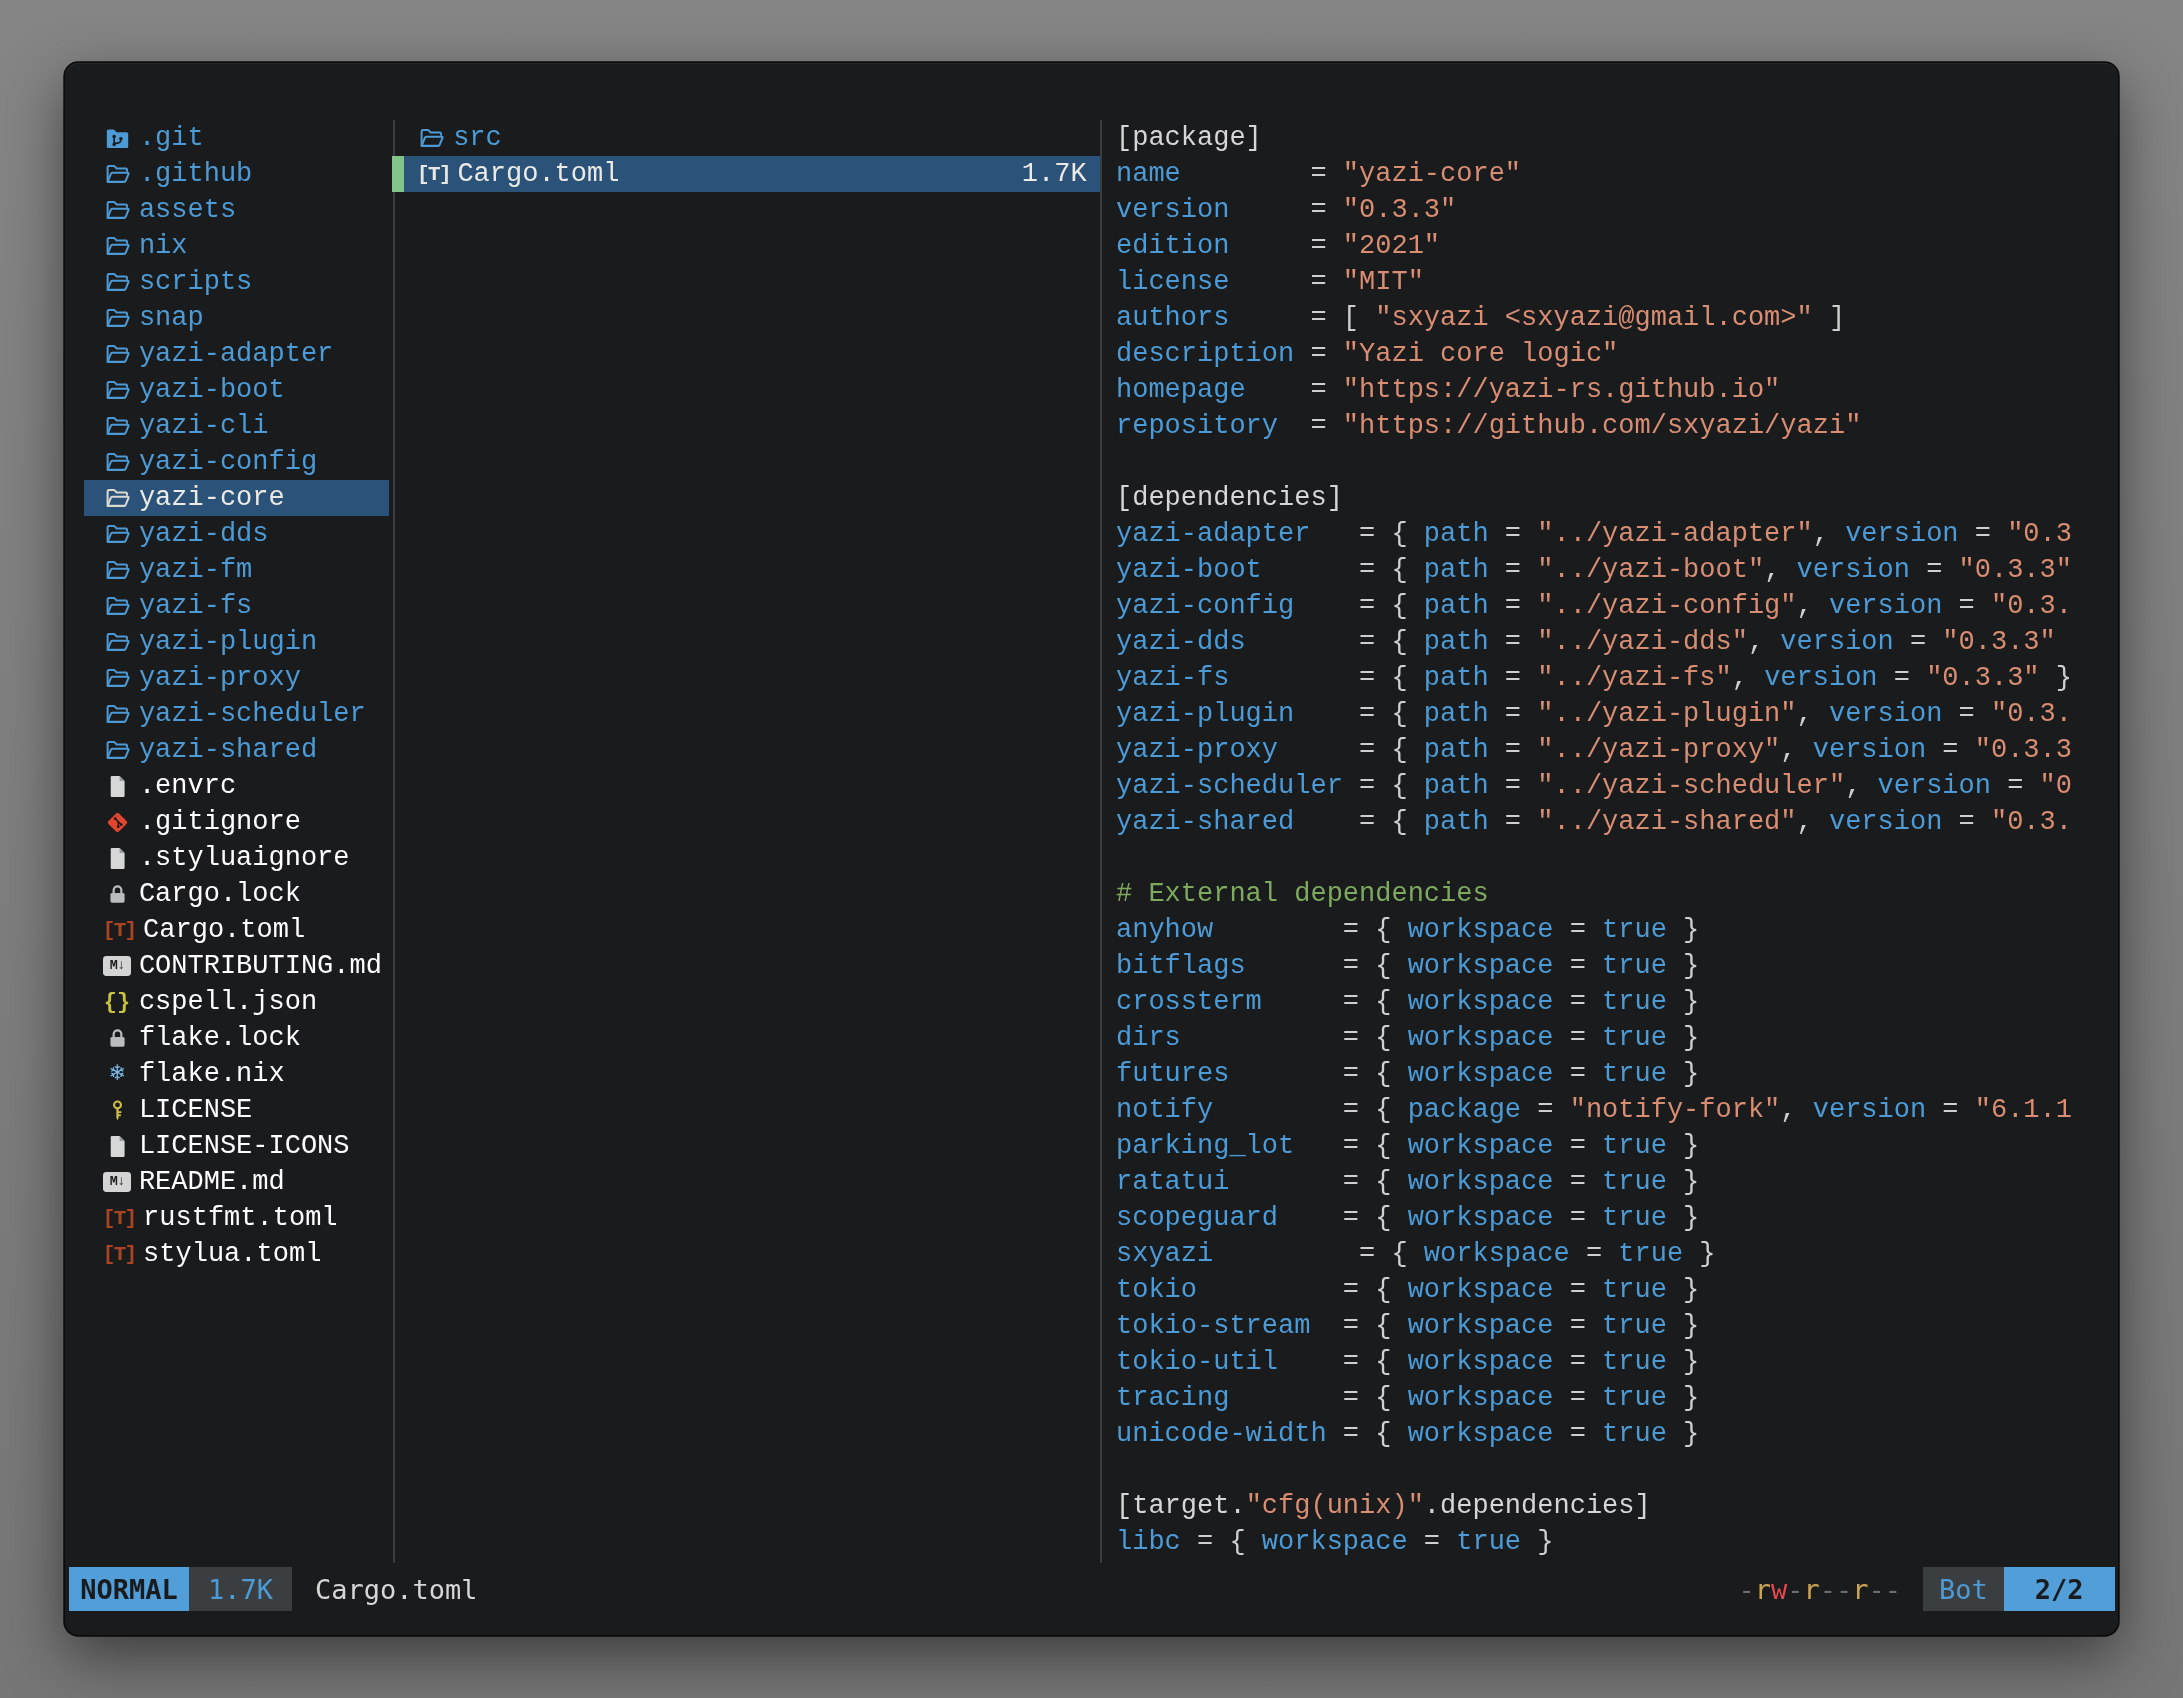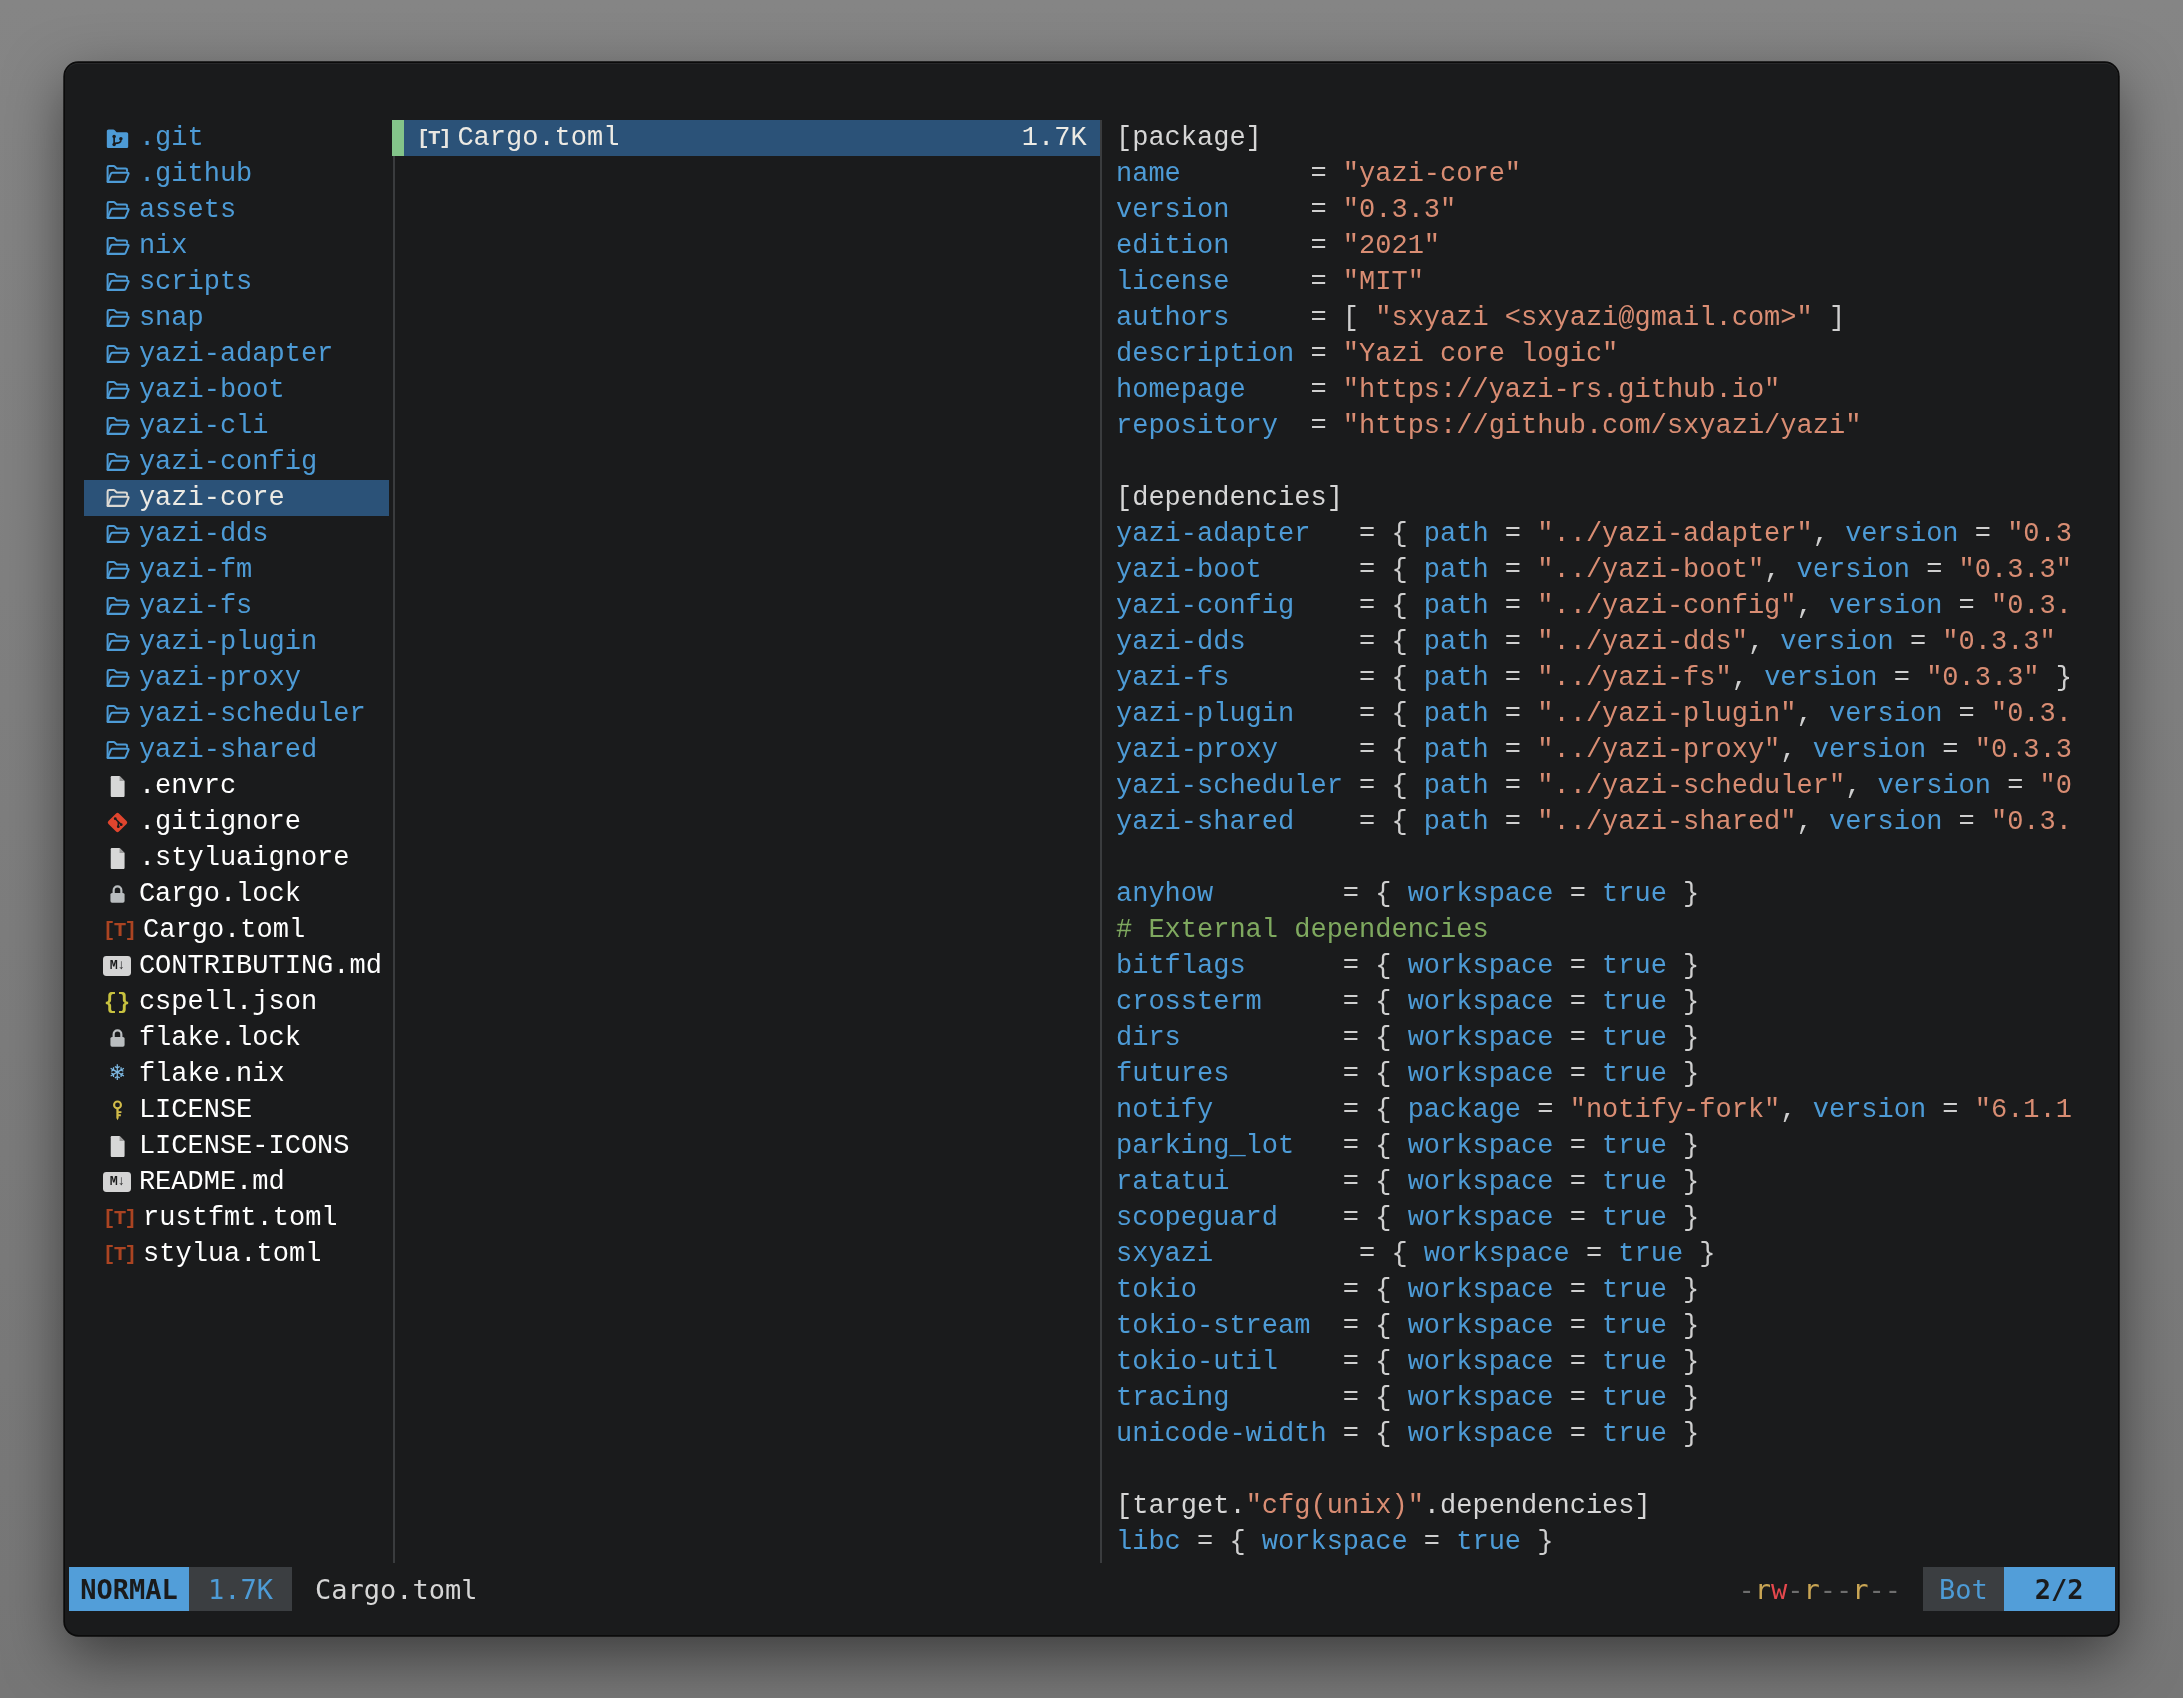--- a/index.html
+++ b/index.html
@@ -349,20 +349,30 @@
       </div>
       <div class="row file">
         <span class="icon">
           <span class="ic-toml">[T]</span>
         </span>
         <span class="label">stylua.toml</span>
       </div>
     </div>
   <div class="sep" id="sep-parent"></div>
   <div class="pane" id="current-pane">
+      <div class="row dir">
+        <span class="marker"></span>
+        <span class="icon ic-dirblue">
+          <svg viewBox="0 0 24 24" width="27" height="27" fill="none">
+            <path d="M3.2 18.5 V5.8 c0-.72.58-1.3 1.3-1.3 h4.1 c.35 0 .68.14.93.38 L11.3 6.6 h7.9 c.72 0 1.3.58 1.3 1.3 v1.6" stroke="currentColor" stroke-width="1.8" stroke-linejoin="round"></path>
+            <path d="M3.2 18.5 l2.95-7.3 c.2-.5.68-.82 1.22-.82 h13.73 c.55 0 .92.55.72 1.06 l-2.6 6.3 c-.2.5-.68.82-1.22.82 H3.2 z" stroke="currentColor" stroke-width="1.8" stroke-linejoin="round"></path>
+          </svg>
+        </span>
+        <span class="label">src</span>
+      </div>
       <div class="row file selected">
         <span class="marker on"></span>
         <span class="icon">
           <span class="ic-toml">[T]</span>
         </span>
         <span class="label">Cargo.toml</span>
         <span class="size">1.7K</span>
       </div>
     </div>
   <div class="sep" id="sep-current"></div>
@@ -381,22 +391,22 @@
       <div class="pline"><span class="sg-k">yazi-adapter</span><span class="sg-p">   = { </span><span class="sg-k">path</span><span class="sg-p"> = </span><span class="sg-s">"../yazi-adapter"</span><span class="sg-p">, </span><span class="sg-k">version</span><span class="sg-p"> = </span><span class="sg-s">"0.3</span></div>
       <div class="pline"><span class="sg-k">yazi-boot</span><span class="sg-p">      = { </span><span class="sg-k">path</span><span class="sg-p"> = </span><span class="sg-s">"../yazi-boot"</span><span class="sg-p">, </span><span class="sg-k">version</span><span class="sg-p"> = </span><span class="sg-s">"0.3.3"</span></div>
       <div class="pline"><span class="sg-k">yazi-config</span><span class="sg-p">    = { </span><span class="sg-k">path</span><span class="sg-p"> = </span><span class="sg-s">"../yazi-config"</span><span class="sg-p">, </span><span class="sg-k">version</span><span class="sg-p"> = </span><span class="sg-s">"0.3.</span></div>
       <div class="pline"><span class="sg-k">yazi-dds</span><span class="sg-p">       = { </span><span class="sg-k">path</span><span class="sg-p"> = </span><span class="sg-s">"../yazi-dds"</span><span class="sg-p">, </span><span class="sg-k">version</span><span class="sg-p"> = </span><span class="sg-s">"0.3.3"</span></div>
       <div class="pline"><span class="sg-k">yazi-fs</span><span class="sg-p">        = { </span><span class="sg-k">path</span><span class="sg-p"> = </span><span class="sg-s">"../yazi-fs"</span><span class="sg-p">, </span><span class="sg-k">version</span><span class="sg-p"> = </span><span class="sg-s">"0.3.3"</span><span class="sg-p"> }</span></div>
       <div class="pline"><span class="sg-k">yazi-plugin</span><span class="sg-p">    = { </span><span class="sg-k">path</span><span class="sg-p"> = </span><span class="sg-s">"../yazi-plugin"</span><span class="sg-p">, </span><span class="sg-k">version</span><span class="sg-p"> = </span><span class="sg-s">"0.3.</span></div>
       <div class="pline"><span class="sg-k">yazi-proxy</span><span class="sg-p">     = { </span><span class="sg-k">path</span><span class="sg-p"> = </span><span class="sg-s">"../yazi-proxy"</span><span class="sg-p">, </span><span class="sg-k">version</span><span class="sg-p"> = </span><span class="sg-s">"0.3.3</span></div>
       <div class="pline"><span class="sg-k">yazi-scheduler</span><span class="sg-p"> = { </span><span class="sg-k">path</span><span class="sg-p"> = </span><span class="sg-s">"../yazi-scheduler"</span><span class="sg-p">, </span><span class="sg-k">version</span><span class="sg-p"> = </span><span class="sg-s">"0</span></div>
       <div class="pline"><span class="sg-k">yazi-shared</span><span class="sg-p">    = { </span><span class="sg-k">path</span><span class="sg-p"> = </span><span class="sg-s">"../yazi-shared"</span><span class="sg-p">, </span><span class="sg-k">version</span><span class="sg-p"> = </span><span class="sg-s">"0.3.</span></div>
       <div class="pline"></div>
+      <div class="pline"><span class="sg-c"># External dependencies</span></div>
       <div class="pline"><span class="sg-k">anyhow</span><span class="sg-p">        = { </span><span class="sg-k">workspace</span><span class="sg-p"> = </span><span class="sg-k">true</span><span class="sg-p"> }</span></div>
-      <div class="pline"><span class="sg-c"># External dependencies</span></div>
       <div class="pline"><span class="sg-k">bitflags</span><span class="sg-p">      = { </span><span class="sg-k">workspace</span><span class="sg-p"> = </span><span class="sg-k">true</span><span class="sg-p"> }</span></div>
       <div class="pline"><span class="sg-k">crossterm</span><span class="sg-p">     = { </span><span class="sg-k">workspace</span><span class="sg-p"> = </span><span class="sg-k">true</span><span class="sg-p"> }</span></div>
       <div class="pline"><span class="sg-k">dirs</span><span class="sg-p">          = { </span><span class="sg-k">workspace</span><span class="sg-p"> = </span><span class="sg-k">true</span><span class="sg-p"> }</span></div>
       <div class="pline"><span class="sg-k">futures</span><span class="sg-p">       = { </span><span class="sg-k">workspace</span><span class="sg-p"> = </span><span class="sg-k">true</span><span class="sg-p"> }</span></div>
       <div class="pline"><span class="sg-k">notify</span><span class="sg-p">        = { </span><span class="sg-k">package</span><span class="sg-p"> = </span><span class="sg-s">"notify-fork"</span><span class="sg-p">, </span><span class="sg-k">version</span><span class="sg-p"> = </span><span class="sg-s">"6.1.1</span></div>
       <div class="pline"><span class="sg-k">parking_lot</span><span class="sg-p">   = { </span><span class="sg-k">workspace</span><span class="sg-p"> = </span><span class="sg-k">true</span><span class="sg-p"> }</span></div>
       <div class="pline"><span class="sg-k">ratatui</span><span class="sg-p">       = { </span><span class="sg-k">workspace</span><span class="sg-p"> = </span><span class="sg-k">true</span><span class="sg-p"> }</span></div>
       <div class="pline"><span class="sg-k">scopeguard</span><span class="sg-p">    = { </span><span class="sg-k">workspace</span><span class="sg-p"> = </span><span class="sg-k">true</span><span class="sg-p"> }</span></div>
       <div class="pline"><span class="sg-k">sxyazi</span><span class="sg-p">         = { </span><span class="sg-k">workspace</span><span class="sg-p"> = </span><span class="sg-k">true</span><span class="sg-p"> }</span></div>
       <div class="pline"><span class="sg-k">tokio</span><span class="sg-p">         = { </span><span class="sg-k">workspace</span><span class="sg-p"> = </span><span class="sg-k">true</span><span class="sg-p"> }</span></div>

